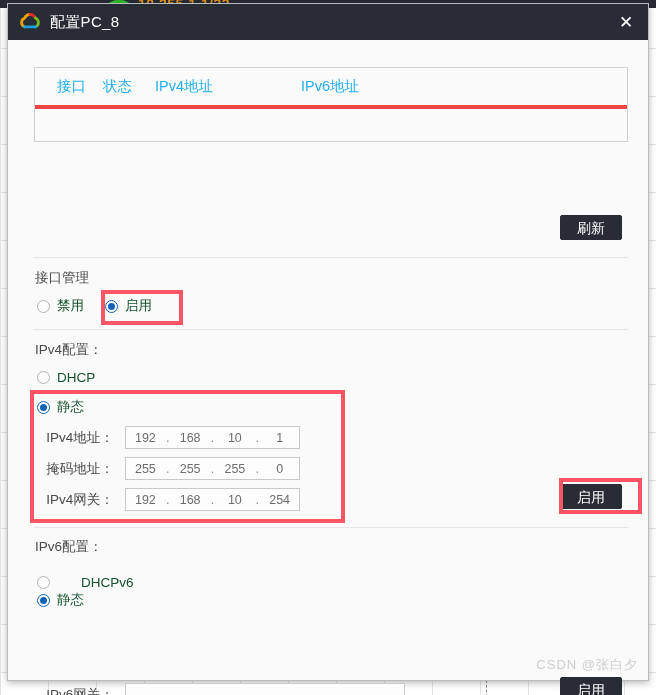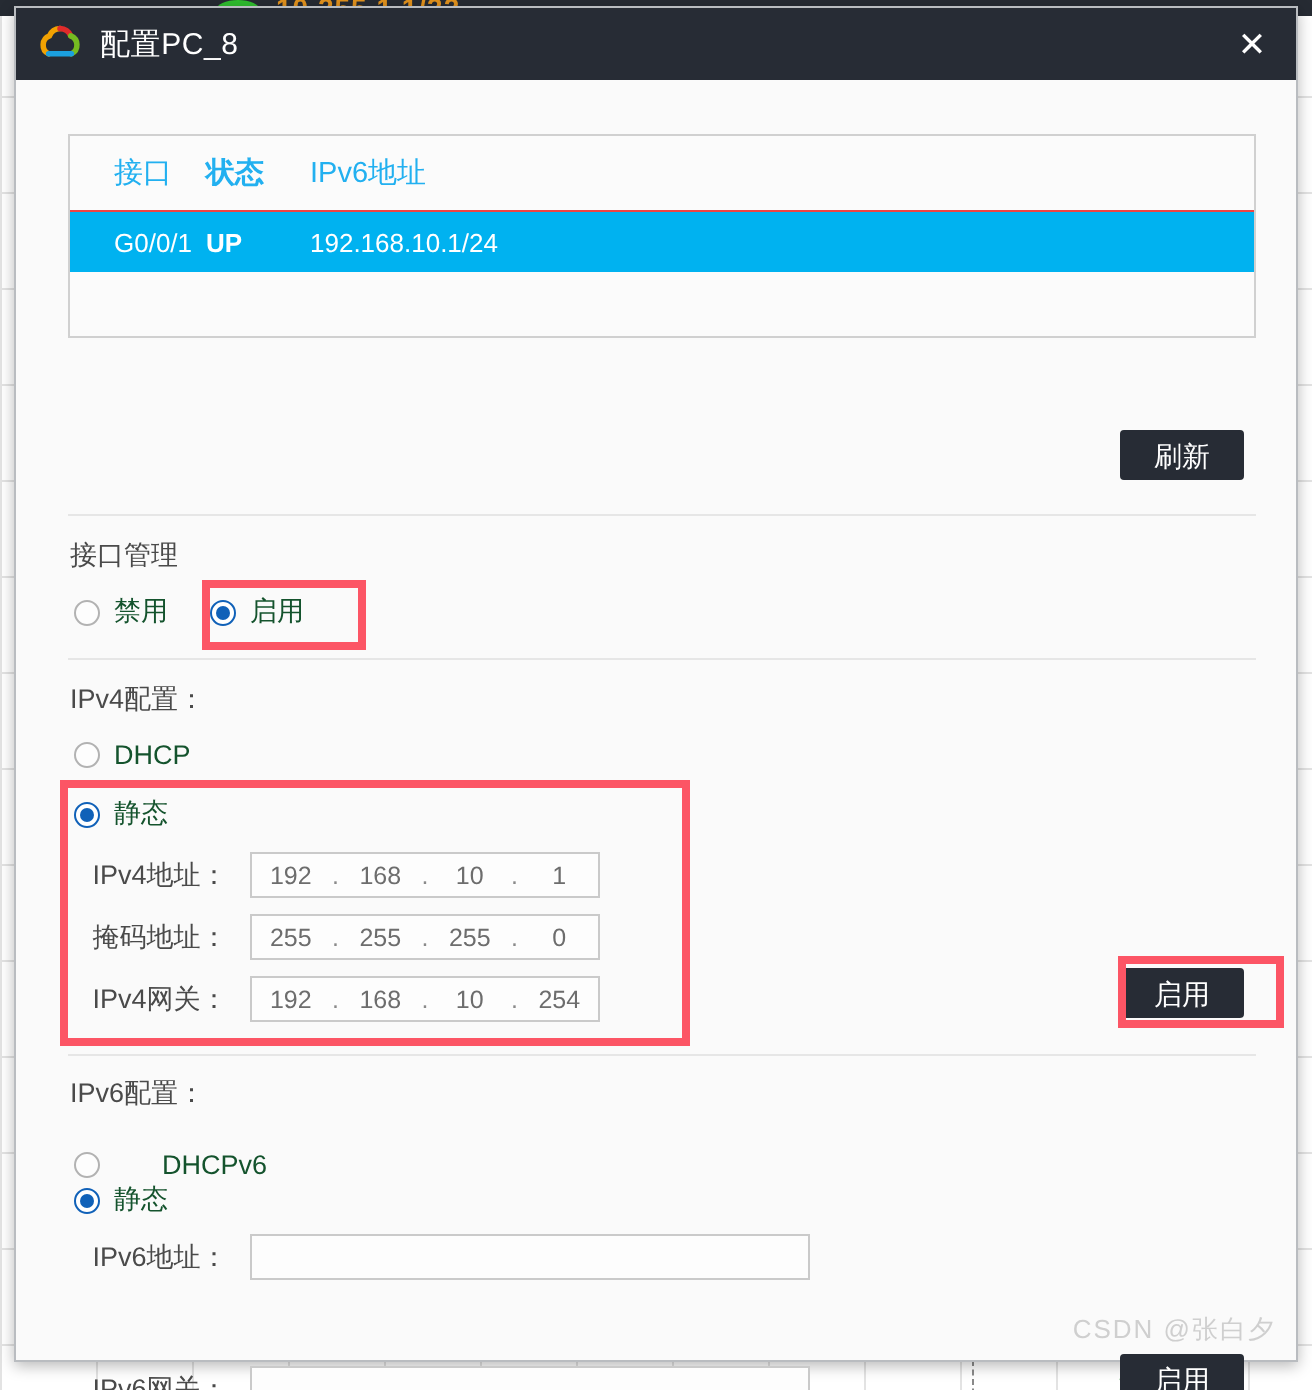--- a/index.html
+++ b/index.html
@@ -143,21 +143,21 @@
     top: 27px;
     width: 594px;
     border: 1px solid #d0d0d0;
     background: #fbfbfb;
     box-sizing: border-box;
   }
   .tbl-head {
     display: flex;
     height: 37px;
     align-items: center;
-    border-bottom: 1px solid #ef4444;
+    border-bottom: 4px solid #ef4444;
   }
   .tbl-head div {
     color: #22b0f0;
     font-size: 14.5px;
     white-space: nowrap;
   }
   .tbl-row {
     display: flex;
     height: 30px;
     align-items: center;
@@ -166,21 +166,21 @@
   .tbl-row div {
     color: #ffffff;
     font-size: 13px;
     white-space: nowrap;
   }
   .tbl-filler {
     height: 32px;
     background: #fbfbfb;
   }
   .c-iface { width: 68px; padding-left: 22px; box-sizing: border-box; }
-  .c-state { width: 52px; box-sizing: border-box; font-weight: bold; }
+  .c-state { width: 52px; box-sizing: border-box; }
   .c-ipv4  { width: 146px; box-sizing: border-box; }
   .c-ipv6  { flex: 1; box-sizing: border-box; }
 
   
   .dark-btn {
     background: #272c35;
     color: #ffffff;
     font-size: 14px;
     border: 1px solid #272c35;
     border-radius: 2px;
@@ -378,27 +378,22 @@
       <span>✕</span>
     </div>
   </div>
 
   <div id="dialog-body">
 
     <div id="iface-table">
       <div class="tbl-head">
         <div class="c-iface">接口</div>
         <div class="c-state">状态</div>
+        <div class="c-ipv4">IPv4地址</div>
         <div class="c-ipv6">IPv6地址</div>
-      </div>
-      <div class="tbl-row">
-        <div class="c-iface">G0/0/1</div>
-        <div class="c-state">UP</div>
-        <div class="c-ipv4">192.168.10.1/24</div>
-        <div class="c-ipv6"></div>
       </div>
       <div class="tbl-filler"></div>
     </div>
 
     <button class="dark-btn" id="refresh-button">刷新</button>
 
     <div class="divider" id="divider-1"></div>
 
     <div class="sec-label" id="label-iface-mgmt">接口管理</div>
 
@@ -471,24 +466,20 @@
 
     <div class="radio-row" id="radio-dhcpv6">
       <span class="radio"></span>
       <span class="radio-label">DHCPv6</span>
     </div>
     <div class="radio-row" id="radio-static6">
       <span class="radio checked"></span>
       <span class="radio-label">静态</span>
     </div>
 
-    <div class="field-row" id="row-ipv6-addr">
-      <span class="field-label">IPv6地址：</span>
-      <input class="text-input w-wide" type="text" value="" style="">
-    </div>
 
 
     <div class="field-row" id="row-ipv6-gw">
       <span class="field-label">IPv6网关：</span>
       <input class="text-input w-wide" type="text" value="" style="">
     </div>
 
     <button class="dark-btn" id="ipv6-apply-button">启用</button>
 
     <div class="red-box" id="redbox-enable"></div>

